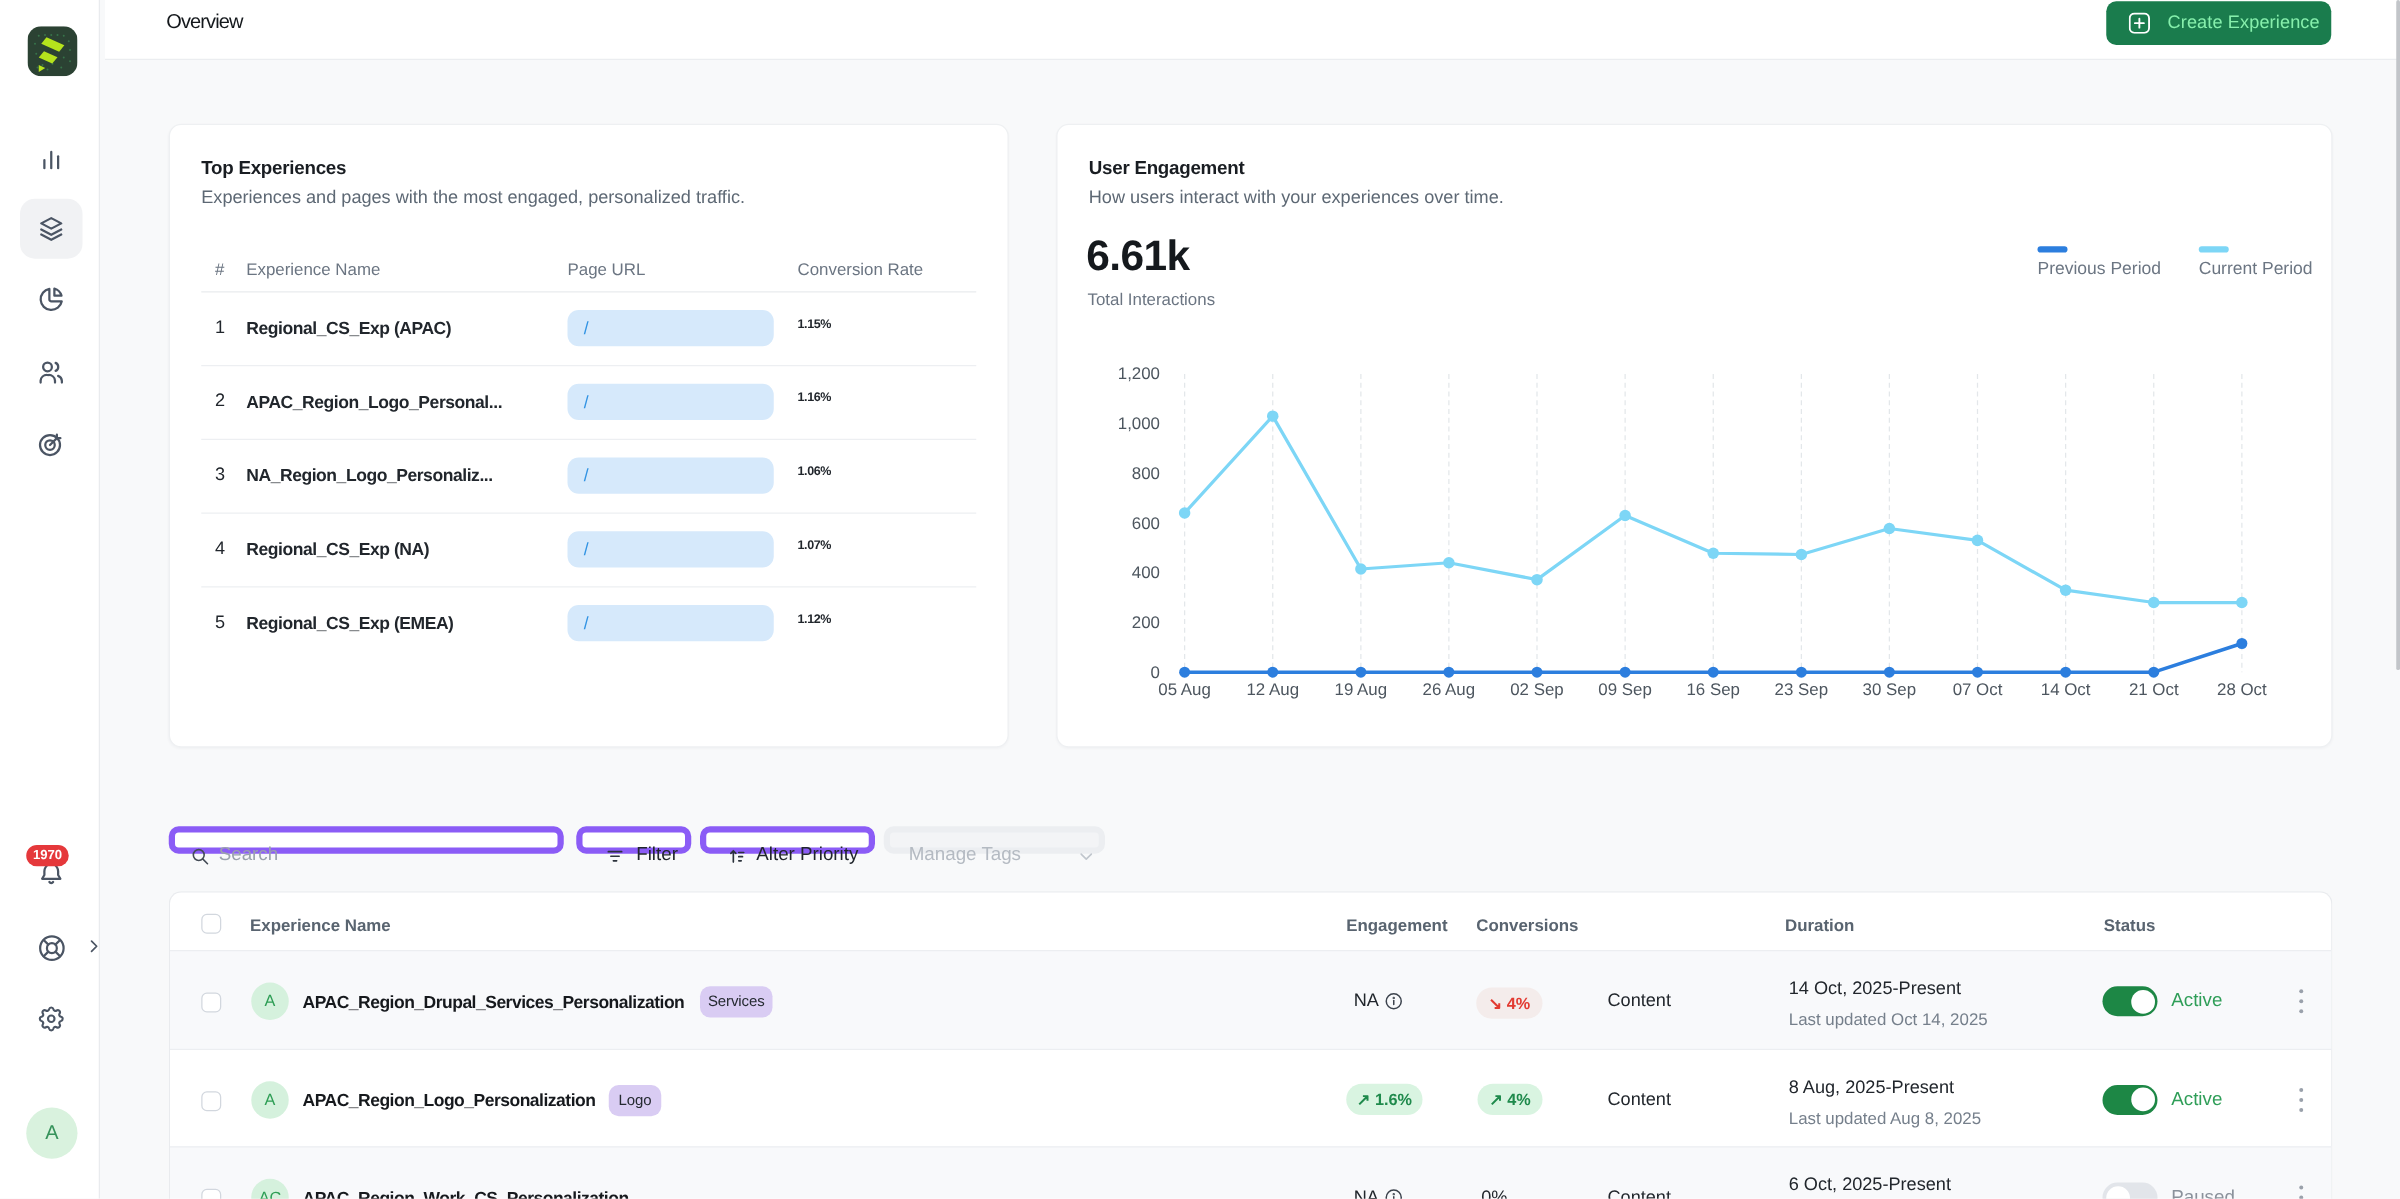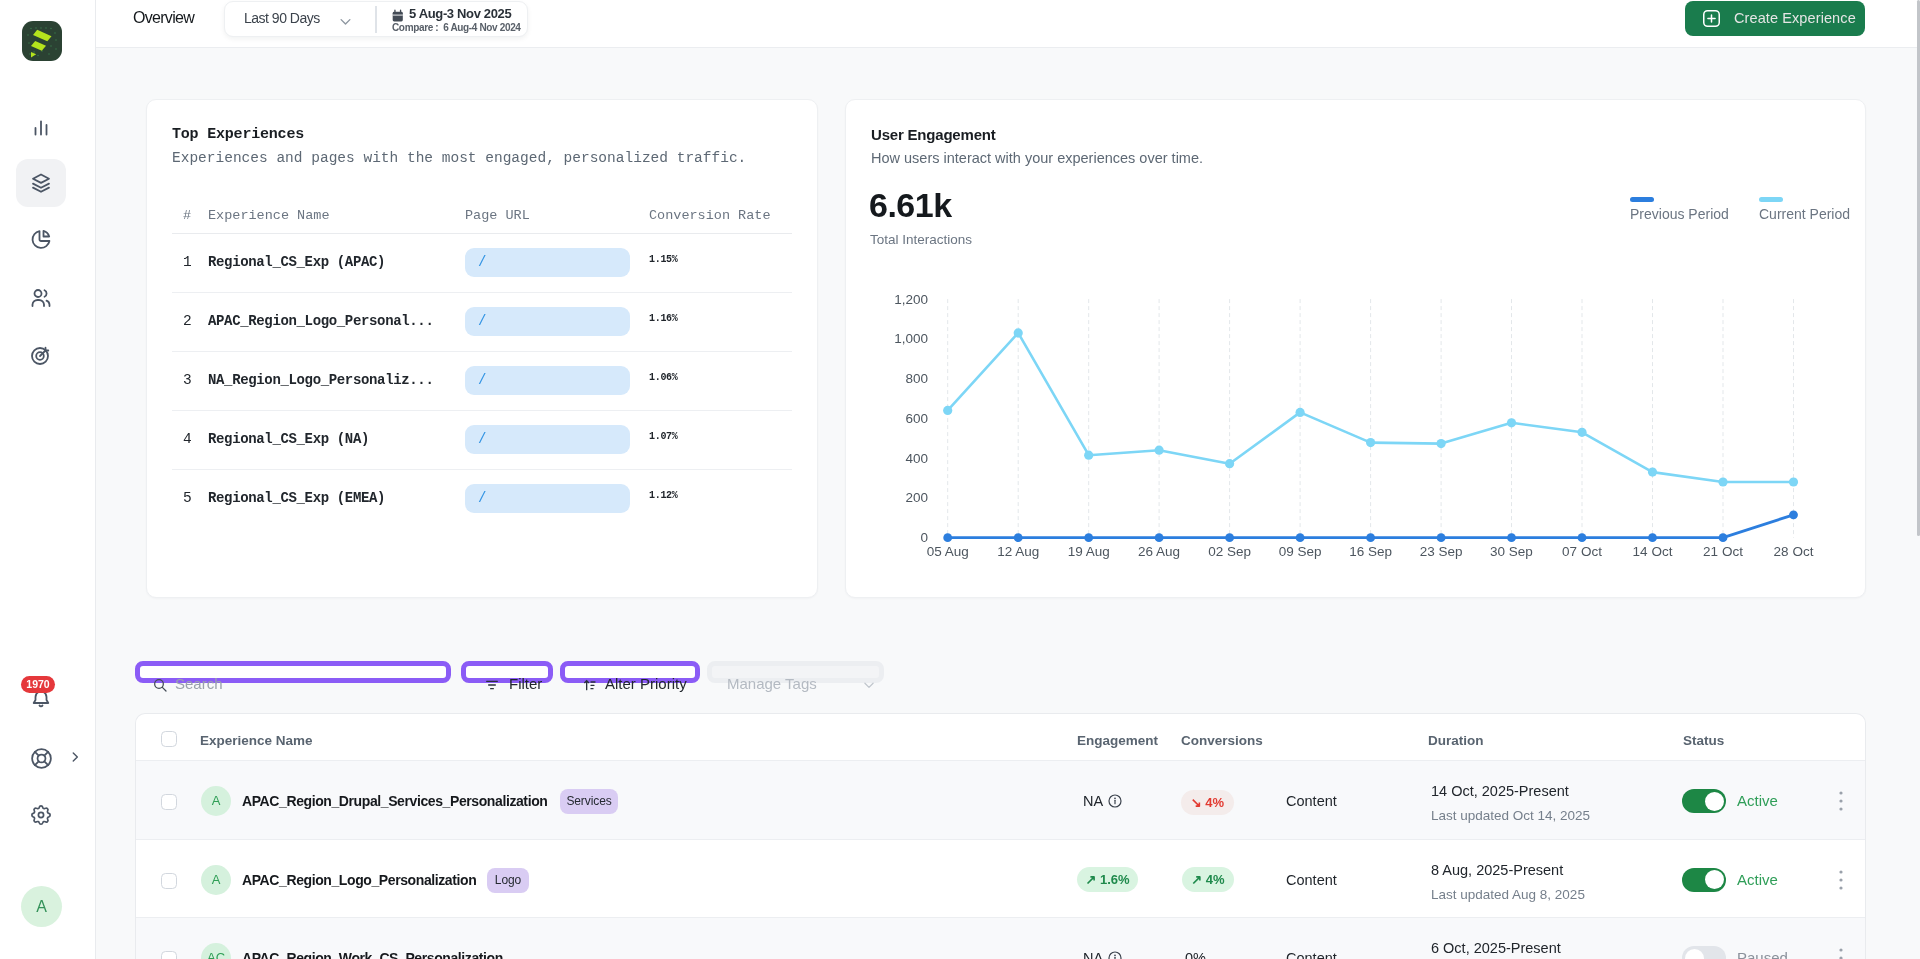--- a/index.html
+++ b/index.html
@@ -1,34 +1,34 @@
 <!DOCTYPE html>
 <html><head>
 <meta charset="utf-8">
 <style>
   * { margin:0; padding:0; box-sizing:border-box; -webkit-font-smoothing:antialiased; }
   html,body { width:1920px; height:959px; overflow:hidden; }
   body { font-family:"Liberation Sans", sans-serif; background:#f8f9fa; position:relative; color:#21262c; }
   .abs { position:absolute; }
   svg { display:block; }
   
-  #sidebar { position:absolute; left:0; top:0; width:96px; height:959px; background:#fff; border-right:1px solid #e9ebee; z-index:30; }
+  #sidebar { position:absolute; left:0; top:0; width:80px; height:959px; background:#fff; border-right:1px solid #e9ebee; z-index:30; }
   .navic { position:absolute; left:29px; color:#4b5564; }
   #activebg { position:absolute; left:16px; top:159px; width:50px; height:48px; border-radius:12px; background:#f1f2f4; }
   #badge1970 { position:absolute; left:21px; top:676px; width:34px; height:17px; background:#e5383b; border-radius:9px; color:#fff; font-size:10.5px; font-weight:700; text-align:center; line-height:17px; z-index:2; }
   #avatarA { position:absolute; left:21px; top:886px; width:41px; height:41px; border-radius:50%; background:#d9f2de; color:#35925a; font-size:16px; font-weight:400; text-align:center; line-height:41px; }
   
   #header { position:absolute; left:84px; top:0; width:1836px; height:48px; background:#fff; border-bottom:1px solid #ebedf0; z-index:10; }
   #ovtitle { position:absolute; left:49px; top:9px; font-size:16px; font-weight:400; letter-spacing:-0.7px; color:#14181c; }
   #datebox { position:absolute; left:140px; top:1px; width:304px; height:35.5px; white-space:nowrap; background:#fff; border:1px solid #eef0f2; border-radius:9px; box-shadow:0 2px 5px rgba(20,30,40,.06); }
-  #createbtn { position:absolute; left:1601px; top:1px; width:180px; height:35px; background:#1a7c4d; border-radius:8px; color:#e5e5e5; }
+  #createbtn { position:absolute; left:1601px; top:1px; width:180px; height:35px; background:#1a7c4d; border-radius:8px; color:#86efac; }
   #createbtn span { position:absolute; left:49px; top:9px; font-size:14.5px; font-weight:400; letter-spacing:.1px; }
   
   .card { position:absolute; background:#fff; border:1px solid #eef0f2; border-radius:10px; box-shadow:0 1px 2px rgba(25,35,50,.03); }
-  #card1 { left:146px; top:99px; width:672px; height:499px;font-family:Liberation Mono, monospace; }
+  #card1 { left:135px; top:99px; width:672px; height:499px; }
   #card2 { left:845px; top:99px; width:1021px; height:499px; }
   .cardtitle { position:absolute; left:25px; top:26px; font-size:15px; font-weight:700; letter-spacing:-0.2px; color:#191d22; }
   .cardsub { position:absolute; left:25px; top:50px; font-size:14.5px; color:#5d6874; }
   
   .thead1 { position:absolute; top:108px; font-size:13.5px; color:#6b7582; }
   #t1sep { position:absolute; left:25px; right:25px; top:133px; border-top:1px solid #e9ebee; }
   .t1row { position:absolute; left:25px; right:25px; height:59px; border-bottom:1px solid #edeff2; }
   .t1row.last { border-bottom:none; }
   .t1num { position:absolute; left:11px; top:20px; font-size:14.5px; color:#21262c; }
   .t1name { position:absolute; left:36px; top:20px; font-size:14px; font-weight:700; color:#21262c; letter-spacing:-.35px; }
@@ -146,34 +146,20 @@
   <svg class="navic" style="top:803px" width="24" height="24" viewBox="0 0 24 24" fill="none" stroke="currentColor" stroke-width="1.7" stroke-linecap="round" stroke-linejoin="round">
     <path d="M10.3 4.3c.4-1.8 3-1.8 3.4 0a1.7 1.7 0 0 0 2.6 1.1c1.5-1 3.4.8 2.4 2.4a1.7 1.7 0 0 0 1.1 2.6c1.8.4 1.8 3 0 3.4a1.7 1.7 0 0 0-1.1 2.6c1 1.5-.8 3.4-2.4 2.4a1.7 1.7 0 0 0-2.6 1.1c-.4 1.8-3 1.8-3.4 0a1.7 1.7 0 0 0-2.6-1.1c-1.5 1-3.4-.8-2.4-2.4a1.7 1.7 0 0 0-1.1-2.6c-1.8-.4-1.8-3 0-3.4a1.7 1.7 0 0 0 1.1-2.6c-1-1.5.8-3.4 2.4-2.4a1.7 1.7 0 0 0 2.6-1.1z"></path>
     <circle cx="12" cy="12" r="2.6"></circle>
   </svg>
 
   <div id="avatarA">A</div>
 </div>
 
 <div id="header">
   <div id="ovtitle">Overview</div>
-  <div id="datebox">
-    <span class="abs" style="left:19px;top:8px;font-size:14px;letter-spacing:-0.5px;color:#3c434c;">Last 90 Days</span>
-    <svg class="abs" style="left:113px;top:12px;color:#8d96a0" width="15" height="15" viewBox="0 0 24 24" fill="none" stroke="currentColor" stroke-width="2.2" stroke-linecap="round" stroke-linejoin="round">
-        <path d="M5 9l7 7 7-7"></path>
-      </svg>
-    <div class="abs" style="left:150px;top:4px;width:1.5px;height:27px;background:#dfe3e8"></div>
-    <svg class="abs" style="left:166px;top:6.5px" width="13.5" height="13.5" viewBox="0 0 24 24" fill="#434b55">
-        <path d="M7 2v3M17 2v3" stroke="#434b55" stroke-width="2.4" stroke-linecap="round"></path>
-        <rect x="3" y="5" width="18" height="17" rx="2.5"></rect>
-        <rect x="3" y="10" width="18" height="1.6" fill="#fff"></rect>
-      </svg>
-    <span class="abs" style="left:184px;top:4px;font-size:13px;font-weight:700;letter-spacing:-0.35px;color:#2a3138;">5 Aug-3 Nov 2025</span>
-    <span class="abs" style="left:167px;top:19.5px;font-size:10px;font-weight:700;letter-spacing:-0.35px;color:#596069;">Compare :&nbsp; 6 Aug-4 Nov 2024</span>
-  </div>
   <div id="createbtn">
     <svg class="abs" style="left:18px;top:8.5px" width="17" height="17" viewBox="0 0 17 17" fill="none" stroke="#fff" stroke-width="1.5" stroke-linecap="round" stroke-linejoin="round">
       <rect x="0.75" y="0.75" width="15.5" height="15.5" rx="3.8"></rect>
         <path d="M8.5 4.9v7.2M4.9 8.5h7.2"></path>
     </svg>
     <span>Create Experience</span>
   </div>
 </div>
 
 <div class="card" id="card1">

